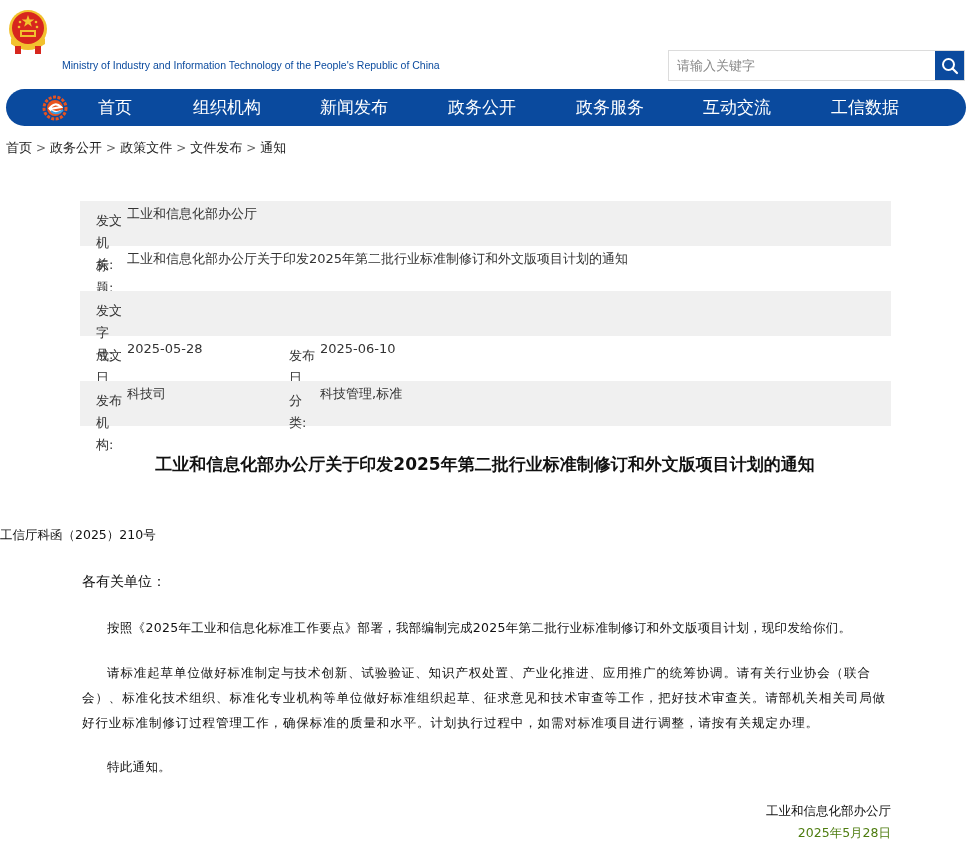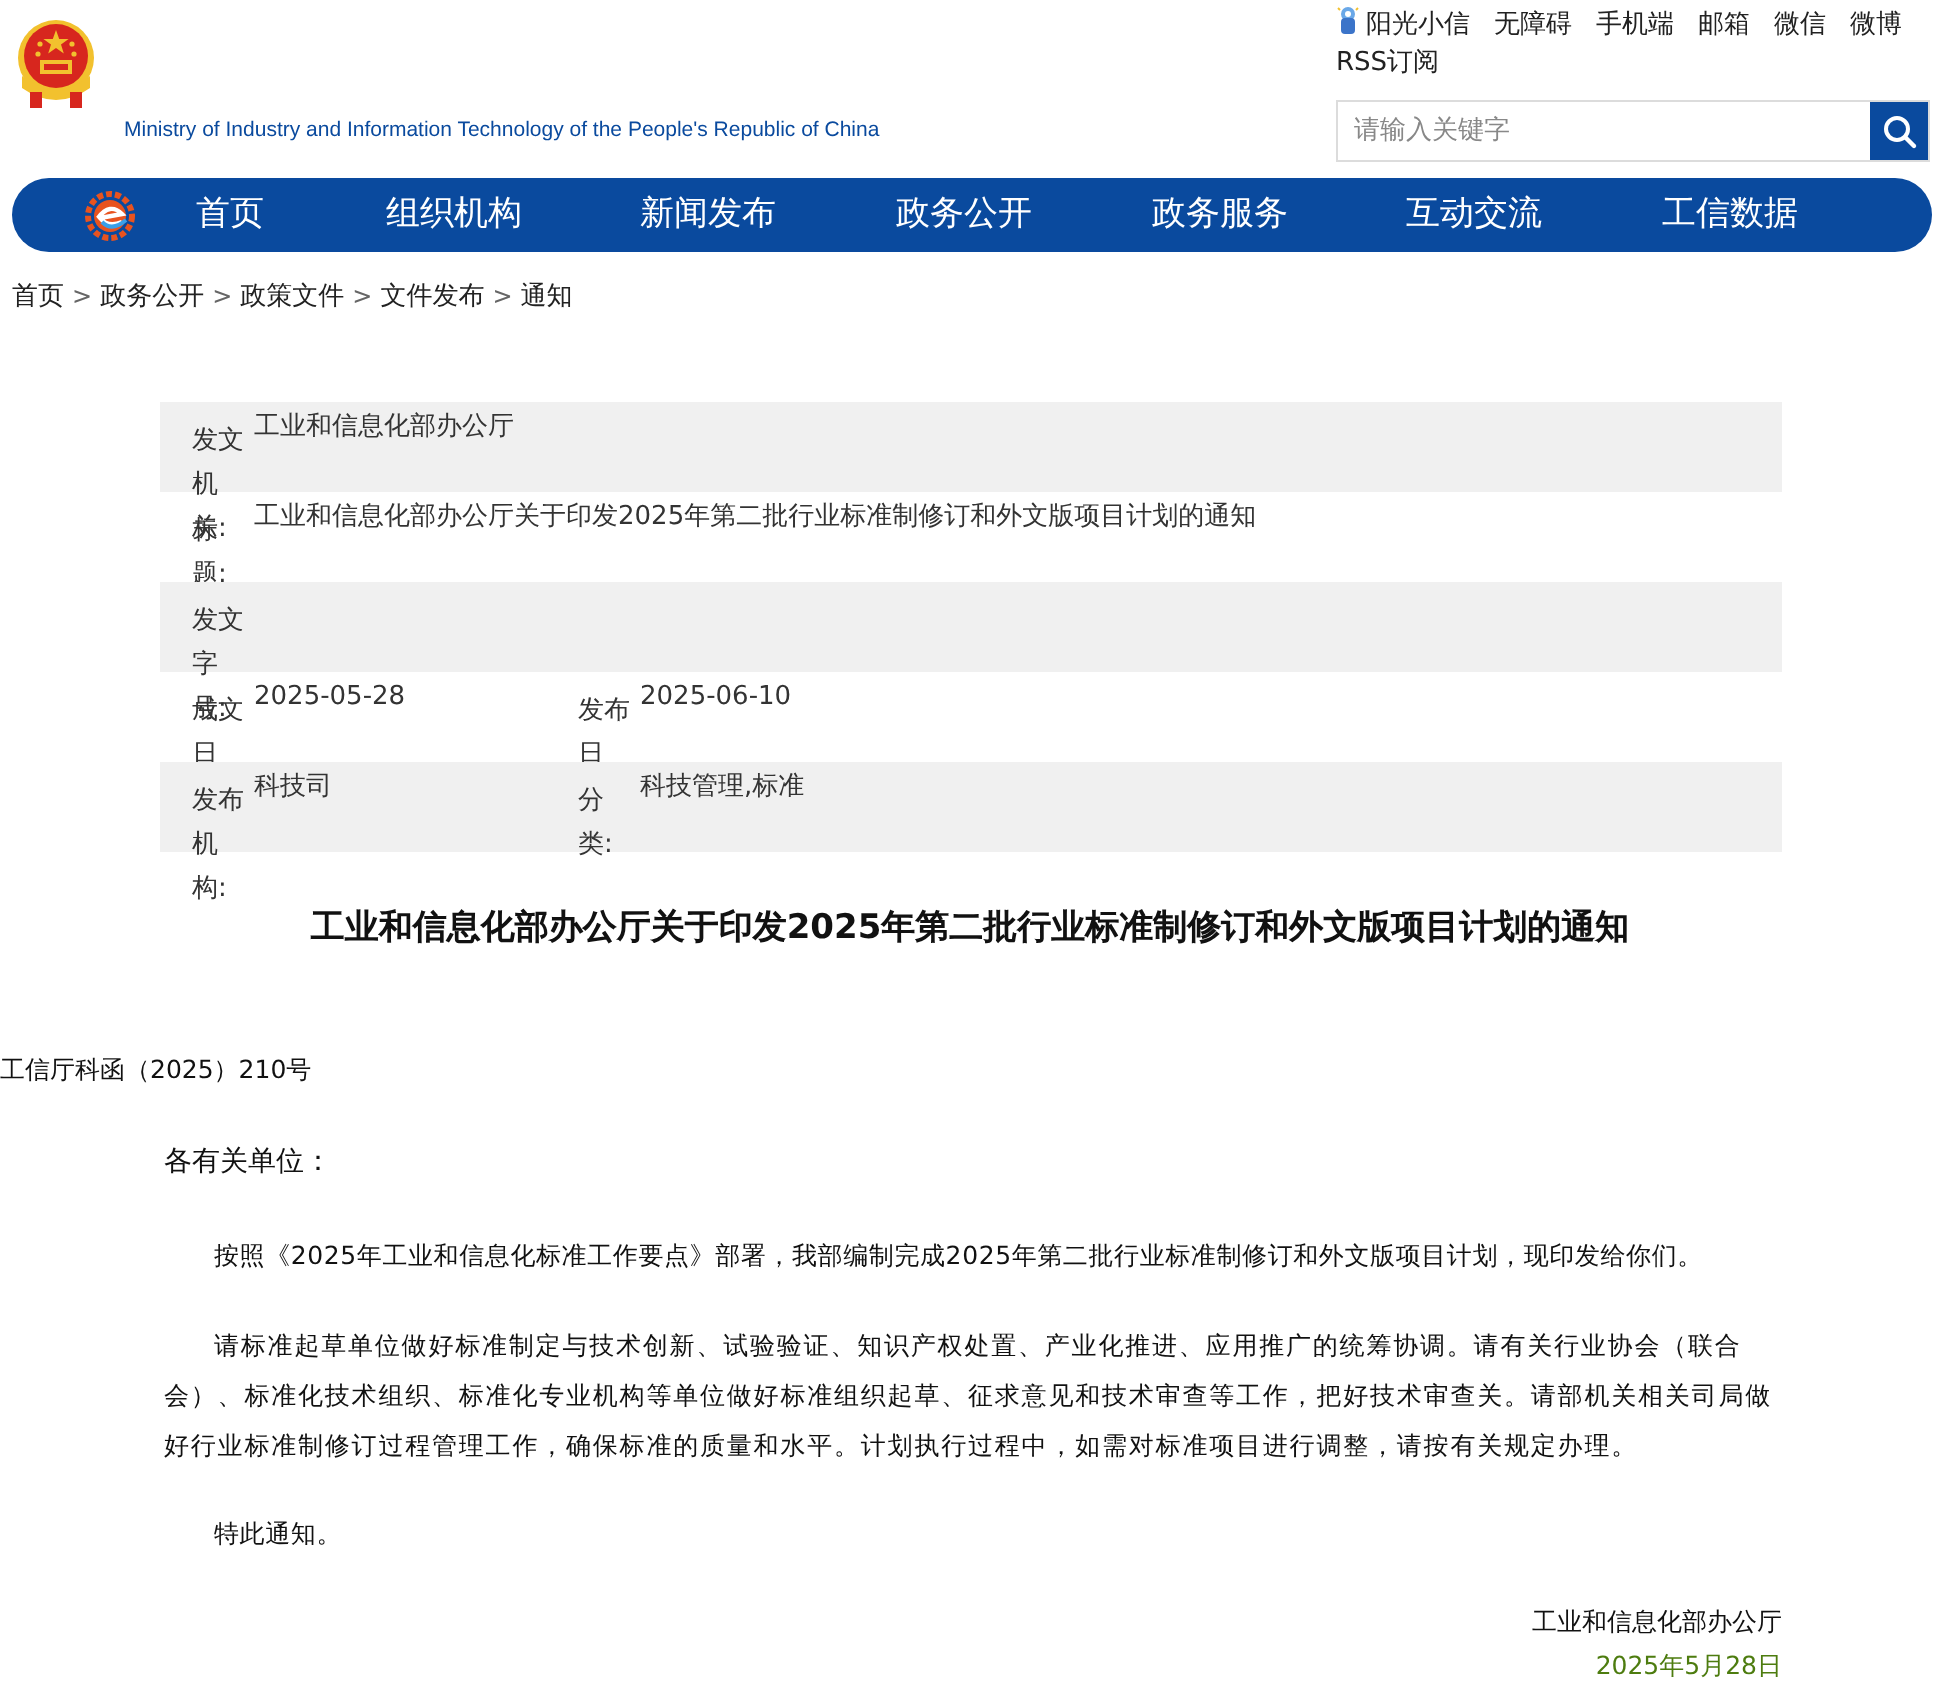--- a/index.html
+++ b/index.html
@@ -66,30 +66,20 @@
       <circle cx="32" cy="19" r="1.3" fill="#f2c12e"></circle>
       <rect x="15" y="22" width="16" height="7" fill="#f2c12e"></rect>
       <rect x="17" y="24" width="12" height="3" fill="#d7261e"></rect>
       <path d="M6 30 Q23 44 40 30 L40 36 Q23 48 6 36 Z" fill="#f2c12e"></path>
       <rect x="10" y="38" width="6" height="8" fill="#d7261e"></rect>
       <rect x="30" y="38" width="6" height="8" fill="#d7261e"></rect>
     </svg>
   </div>
   <div class="site-title-en">Ministry of Industry and Information Technology of the People's Republic of China</div>
 
-  <div class="top-links">
-    <span class="link"><span class="sun"><svg width="12" height="16" viewBox="0 0 12 16">
-            <circle cx="6" cy="4" r="3.5" fill="#6aa8e8"></circle>
-            <rect x="2.5" y="6" width="7" height="8" rx="2" fill="#3b74c9"></rect>
-            <circle cx="6" cy="4" r="1.5" fill="#fff"></circle>
-            <line x1="1" y1="1" x2="2" y2="2" stroke="#f2c12e" stroke-width="1"></line>
-            <line x1="11" y1="1" x2="10" y2="2" stroke="#f2c12e" stroke-width="1"></line>
-          </svg></span><span>阳光小信</span></span><span class="link">无障碍</span><span class="link">手机端</span><span class="link">邮箱</span><span class="link">微信</span><span class="link" style="margin-right:0">微博</span>
-    <span class="link rss-link">RSS订阅</span>
-  </div>
 
   <div class="search-box">
     <input class="search-input" type="text" placeholder="请输入关键字" style="">
     <div class="search-btn">
       <svg width="18" height="18" viewBox="0 0 18 18">
         <circle cx="7.5" cy="7.5" r="5.5" fill="none" stroke="#fff" stroke-width="2"></circle>
         <line x1="11.5" y1="11.5" x2="16" y2="16" stroke="#fff" stroke-width="2.2" stroke-linecap="round"></line>
       </svg>
     </div>
   </div>

